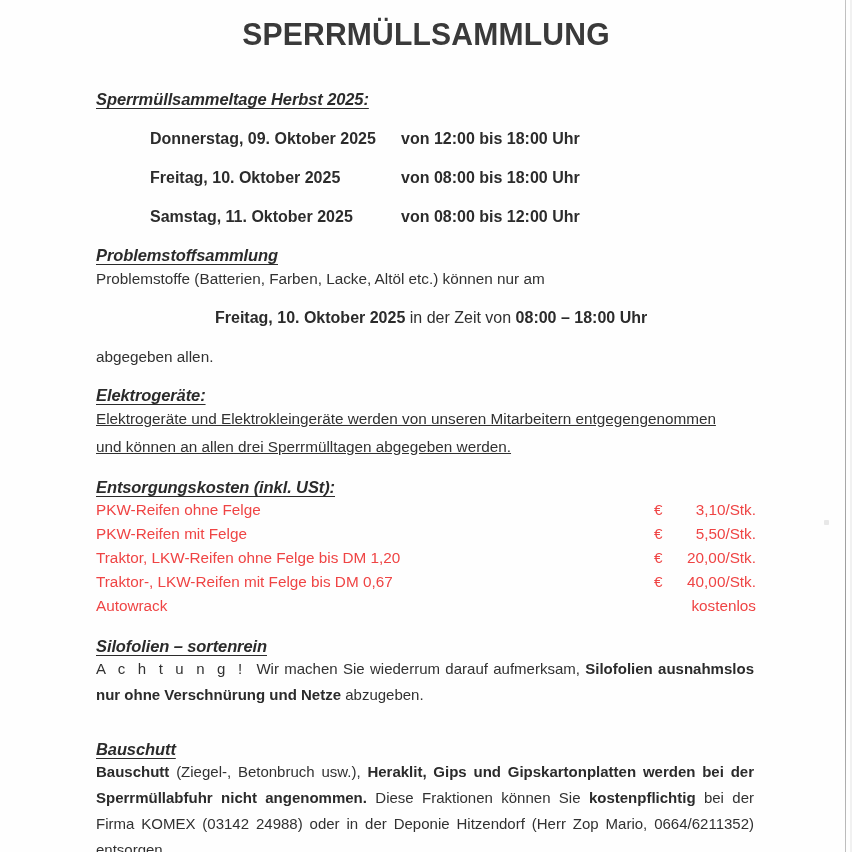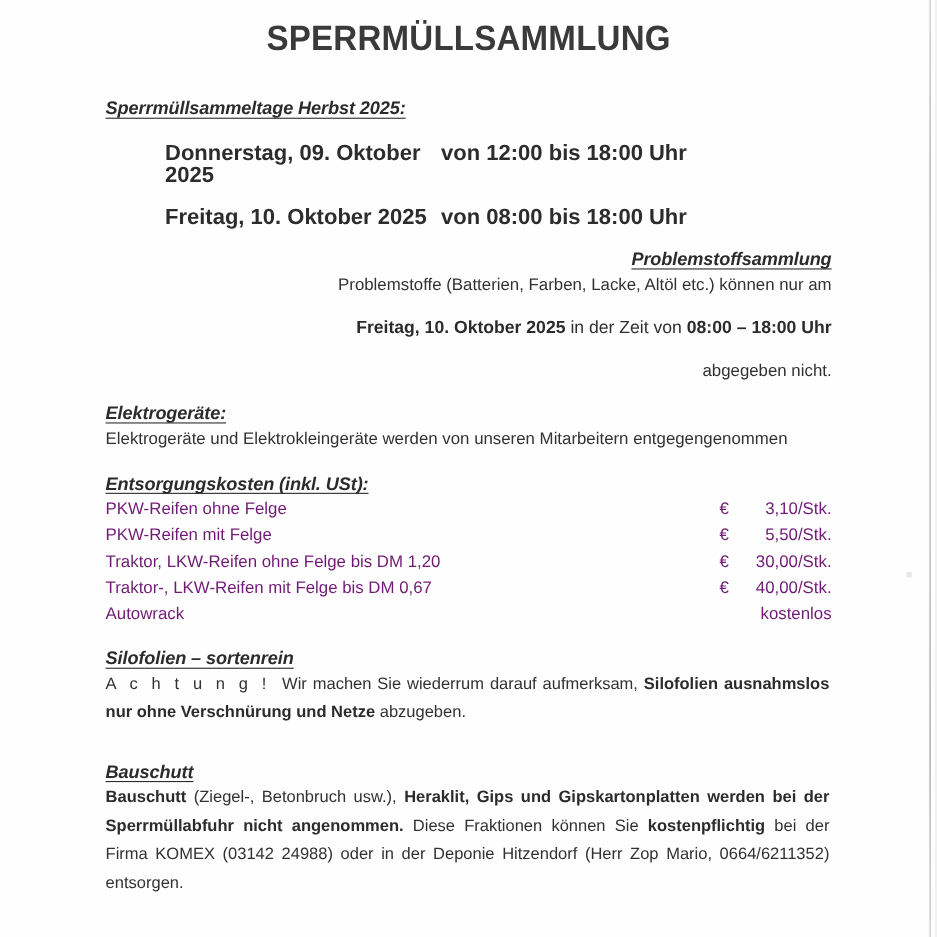--- a/index.html
+++ b/index.html
@@ -79,21 +79,21 @@
     font-size:15.3px;
     line-height:28px;
     color:#313131;
   }
 
   
   .dates{margin-top:20px;}
   .date-row{
     display:flex;
     font-weight:bold;
-    font-size:20px;
+    font-size:16px;
     line-height:20px;
     margin-bottom:19px;
     color:#2c2c2c;
   }
   .date-row .d-day{
     width:305px;
     padding-left:54px;
     box-sizing:border-box;
   }
   .date-row .d-time{flex:1;}
@@ -105,21 +105,21 @@
   }
   b{font-weight:bold;color:#2b2b2b;}
 
   
   .prices{margin-top:1px;}
   .price-row{
     display:flex;
     align-items:baseline;
     font-size:15.3px;
     line-height:24px;
-    color:#701a75;
+    color:#ef4444;
   }
   .price-row .p-label{flex:1;}
   .price-row .p-cur{
     width:26px;
     text-align:left;
   }
   .price-row .p-val{
     width:76px;
     text-align:right;
   }
@@ -153,55 +153,60 @@
 
       <div class="dates">
         <div class="date-row">
           <span class="d-day">Donnerstag, 09. Oktober 2025</span>
           <span class="d-time">von 12:00 bis 18:00 Uhr</span>
         </div>
         <div class="date-row">
           <span class="d-day">Freitag, 10. Oktober 2025</span>
           <span class="d-time">von 08:00 bis 18:00 Uhr</span>
         </div>
+        <div class="date-row">
+          <span class="d-day">Samstag, 11. Oktober 2025</span>
+          <span class="d-time">von 08:00 bis 12:00 Uhr</span>
+        </div>
       </div>
     </div>
 
-    <div class="sec-wrap" style="margin-top:6px;text-align:right;">
+    <div class="sec-wrap" style="margin-top:6px;">
       <h2 class="sec">Problemstoffsammlung</h2>
       <p class="body-line">Problemstoffe (Batterien, Farben, Lacke, Altöl etc.) können nur am</p>
       <div style="height:11px;"></div>
       <p class="indented"><b>Freitag, 10. Oktober 2025</b><span> in der Zeit von </span><b>08:00 – 18:00 Uhr</b></p>
       <div style="height:11px;"></div>
-      <p class="body-line">abgegeben nicht.</p>
-    </div>
-
-    <div class="sec-wrap" style="margin-top:15px;">
+      <p class="body-line">abgegeben allen.</p>
+    </div>
+
+    <div class="sec-wrap" style="margin-top:15px;text-decoration:underline;">
       <h2 class="sec">Elektrogeräte:</h2>
       <p class="body-line">Elektrogeräte und Elektrokleingeräte werden von unseren Mitarbeitern entgegengenommen</p>
+      <p class="body-line">und können an allen drei Sperrmülltagen abgegeben werden.</p>
     </div>
 
     <div class="sec-wrap" style="margin-top:17px;">
       <h2 class="sec">Entsorgungskosten (inkl. USt):</h2>
 
       <div class="prices">
         <div class="price-row">
           <span class="p-label">PKW-Reifen ohne Felge</span>
           <span class="p-cur">€</span>
           <span class="p-val">3,10/Stk.</span>
         </div>
         <div class="price-row">
           <span class="p-label">PKW-Reifen mit Felge</span>
           <span class="p-cur">€</span>
           <span class="p-val">5,50/Stk.</span>
         </div>
         <div class="price-row">
           <span class="p-label">Traktor, LKW-Reifen ohne Felge bis DM 1,20</span>
           <span class="p-cur">€</span>
-          <span class="p-val">30,00/Stk.</span>
+          <span class="p-val">20,00/Stk.</span>
         </div>
         <div class="price-row">
           <span class="p-label">Traktor-, LKW-Reifen mit Felge bis DM 0,67</span>
           <span class="p-cur">€</span>
           <span class="p-val">40,00/Stk.</span>
         </div>
         <div class="price-row">
           <span class="p-label">Autowrack</span>
           <span class="p-free">kostenlos</span>
         </div>

